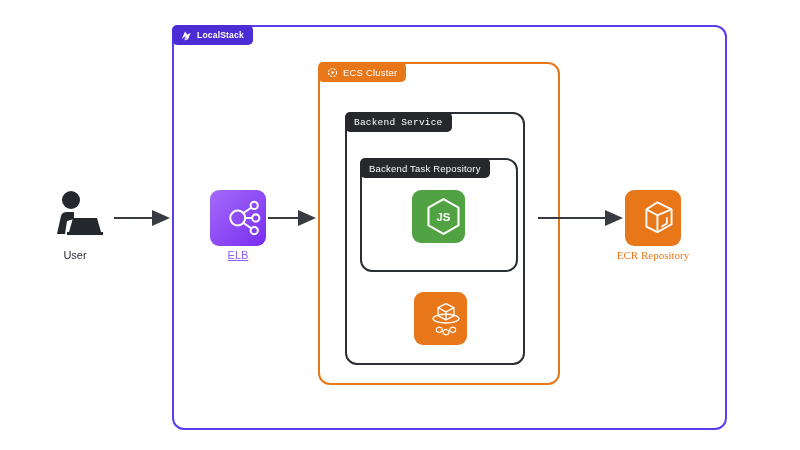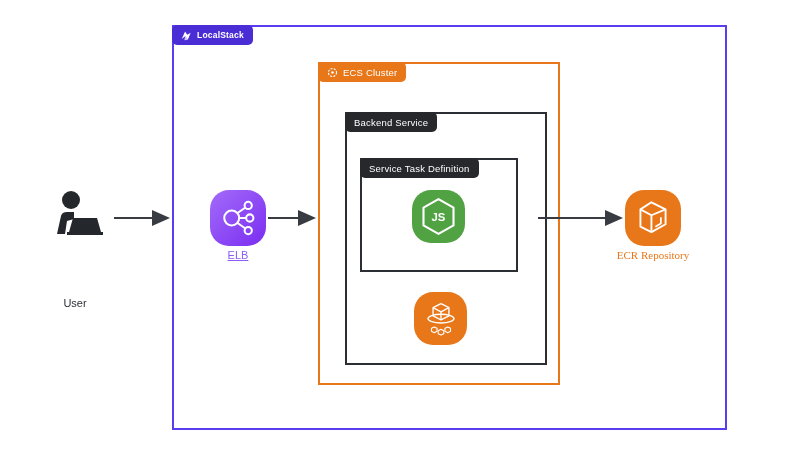--- a/index.html
+++ b/index.html
@@ -1,44 +1,44 @@
 <!DOCTYPE html>
 <html><head>
 <meta charset="utf-8">
 <style>
   * { margin: 0; padding: 0; box-sizing: border-box; }
   html, body { width: 800px; height: 450px; background: #ffffff; overflow: hidden;
     font-family: "Liberation Sans", "DejaVu Sans", sans-serif; }
   #canvas { position: relative; width: 800px; height: 450px; background: #ffffff; }
 
-  .box { position: absolute; border-radius: 0; background: transparent; }
+  .box { position: absolute; border-radius: 12px; background: transparent; }
   .box.outer   { left: 172px; top: 25px;  width: 555px; height: 405px; border: 2px solid #5b3df0; }
   .box.cluster { left: 318px; top: 62px;  width: 242px; height: 323px; border: 2px solid #e8771a; }
-  .box.service { left: 345px; top: 112px; width: 202px; height: 253px; border: 2px solid #2b2e33; }
+  .box.service { left: 345px; top: 112px; width: 180px; height: 253px; border: 2px solid #2b2e33; font-family: Liberation Mono, monospace; }
   .box.taskdef { left: 360px; top: 158px; width: 158px; height: 114px; border: 2px solid #2b2e33; }
 
   .tab { position: absolute; left: -2px; top: -2px; display: flex; align-items: center;
     gap: 5px; padding: 0 9px; height: 20px; border-radius: 5px; color: #ffffff;
     font-size: 9.5px; letter-spacing: .2px; white-space: nowrap; }
   .tab.purple { background: #4a2dd4; font-weight: bold; font-size: 8.5px; }
   .tab.orange { background: #e8771a; }
   .tab.dark   { background: #26282c; }
 
-  .icon-card { position: absolute; border-radius: 19px; display: flex; align-items: center;
-    justify-content: center; }
+  .icon-card { position: absolute; border-radius: 9px; display: flex; align-items: center;
+    justify-content: flex-end; }
   .icon-elb  { left: 210px; top: 190px; width: 56px; height: 56px;
     background: linear-gradient(135deg, #a36bfa 0%, #7a2df0 100%); }
   .icon-node { left: 412px; top: 190px; width: 53px; height: 53px; background: #50a243; }
   .icon-ecs  { left: 414px; top: 292px; width: 53px; height: 53px; background: #e8771a; }
   .icon-ecr  { left: 625px; top: 190px; width: 56px; height: 56px; background: #e8771a; }
 
   .user-wrap { position: absolute; left: 47px; top: 188px; width: 56px; height: 56px; }
 
   .node-label { position: absolute; font-size: 11px; text-align: center; white-space: nowrap; }
-  .lbl-user { left: 47px;  top: 249px; width: 56px;  color: #2a2e35; margin-top: 48px; }
+  .lbl-user { left: 47px;  top: 249px; width: 56px;  color: #2a2e35; }
   .lbl-elb  { left: 210px; top: 249px; width: 56px;  color: #8b5cf6; text-decoration: underline; }
   .lbl-node { left: 364px; top: 248px; width: 150px; color: #57a94c; font-size: 10.5px; }
   .lbl-ecr  { left: 605px; top: 249px; width: 96px;  color: #e8771a; font-family: Liberation Serif, serif; }
 
   #arrows { position: absolute; left: 0; top: 0; width: 800px; height: 450px;
     pointer-events: none; }
 </style>
 </head>
 <body>
 
@@ -69,21 +69,21 @@
   </div>
 
   <div class="box service">
     <div class="tab dark">
       <span>Backend Service</span>
     </div>
   </div>
 
   <div class="box taskdef">
     <div class="tab dark">
-      <span>Service Task Definition</span>
+      <span>Backend Task Repository</span>
     </div>
   </div>
 
   <div class="user-wrap">
     <span>
       <svg width="56" height="56" viewBox="0 0 56 56">
         <circle cx="24" cy="12" r="9" fill="#24272c"></circle>
         <path d="M10 46 L14 28 Q15 24 20 24 L27 24 L27 31 L20 33 L18 46 Z" fill="#24272c"></path>
         <polygon points="26,30 50,30 54,44 22,44" fill="#24272c"></polygon>
         <rect x="20" y="44" width="36" height="3" fill="#24272c"></rect>

